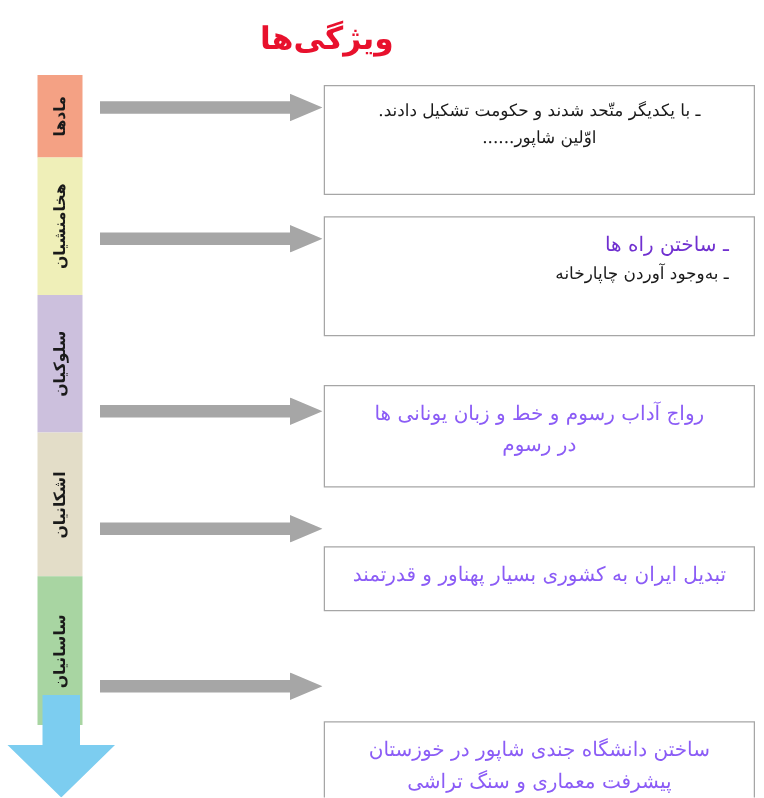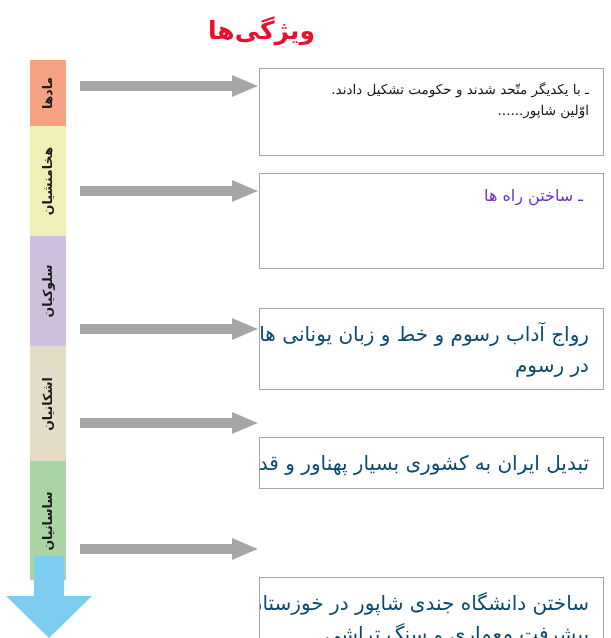--- a/index.html
+++ b/index.html
@@ -88,34 +88,33 @@
     background: #ffffff;
     padding: 10px 14px 10px 14px;
     direction: rtl;
     text-align: center;
     overflow: hidden;
   }
   .line {
     line-height: 1.55;
     margin: 0;
     white-space: nowrap;
-    text-align: right;
   }
   .line.black {
     color: #1a1a1a;
     font-size: 13.5px;
     font-family: "DejaVu Serif", "Liberation Serif", serif;
   }
   .line.purple {
     color: #7030d0;
     font-size: 16px;
   }
   .line.purple-sm {
-    color: #0c4a6e;
-    font-size: 20px;
+    color: #8b5cf6;
+    font-size: 16px;
   }
   .bullets {
     text-align: right;
     padding-right: 6px;
   }
   .bullets .line {
   }
 </style>
 </head>
 <body>
@@ -161,20 +160,21 @@
 <div id="boxes-layer">
     <div class="feature-box" style="top: 68px; height: 88px;">
       <div>
         <div class="line black">ـ با یکدیگر متّحد شدند و حکومت تشکیل دادند.</div>
         <div class="line black">اوّلین شاپور......</div>
       </div>
     </div>
     <div class="feature-box" style="top: 173px; height: 96px;">
       <div class="bullets">
         <div class="line purple">ـ   ساختن راه ها</div>
+        <div class="line black">ـ به‌وجود آوردن چاپارخانه</div>
       </div>
     </div>
     <div class="feature-box" style="top: 308px; height: 82px;">
       <div>
         <div class="line purple-sm">رواج آداب رسوم و خط و زبان یونانی ها</div>
         <div class="line purple-sm">در رسوم</div>
       </div>
     </div>
     <div class="feature-box" style="top: 437px; height: 52px;">
       <div>

